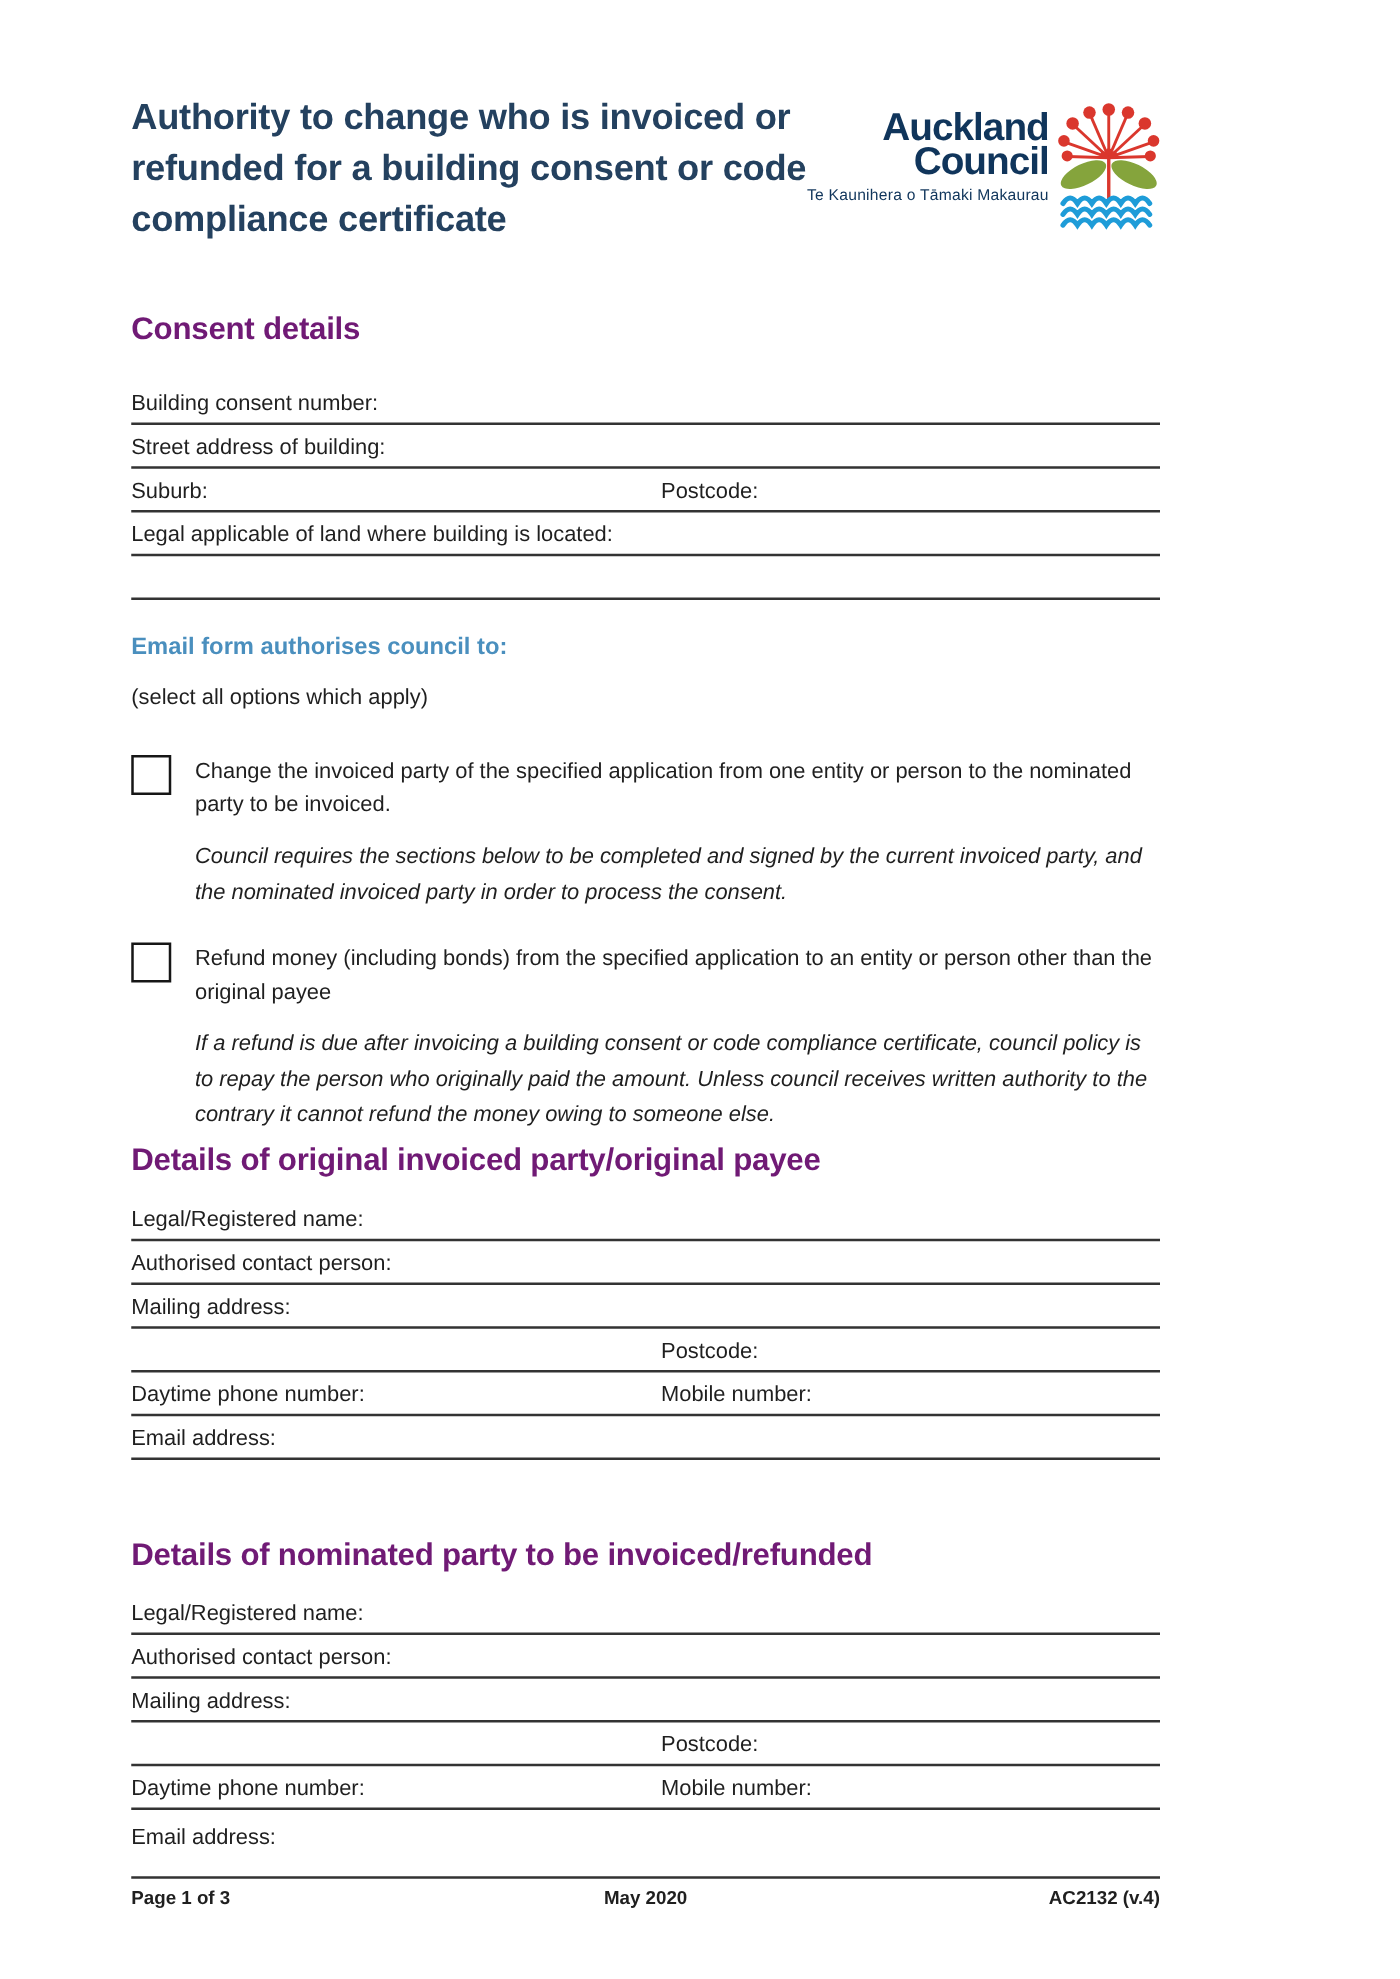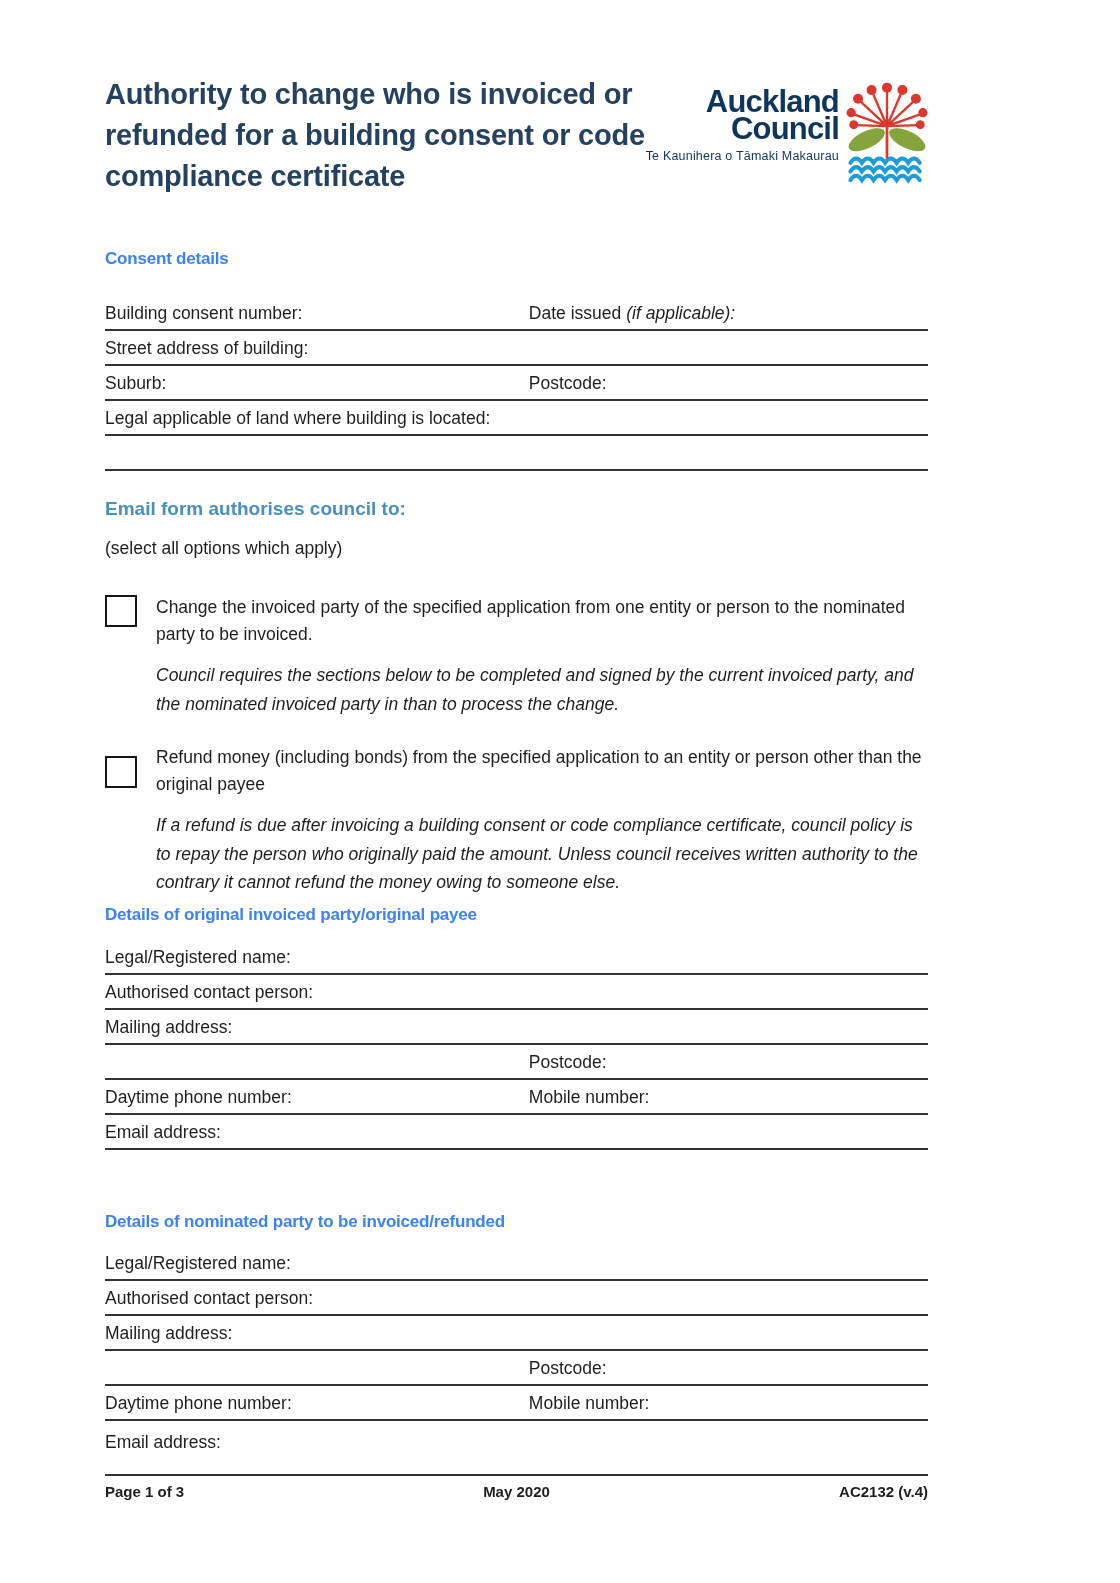--- a/index.html
+++ b/index.html
@@ -26,23 +26,23 @@
     letter-spacing: -0.2px;
   }
   .logo { display: flex; align-items: flex-start; margin-top: 4px; }
   .logo-text { text-align: right; padding-top: 10px; margin-right: 7px; color: #10355b; }
   .logo-big { font-size: 31px; font-weight: 700; line-height: 27px; letter-spacing: -0.8px; }
   .logo-tagline { font-size: 12.5px; margin-top: 7px; letter-spacing: 0.2px; white-space: nowrap; }
   .logo-icon { display: block; }
 
   
   .section-heading {
-    font-size: 17px;
+    font-size: 25px;
     font-weight: 700;
-    color: #3b82f6;
+    color: #701a75;
     letter-spacing: -0.2px;
   }
   .sub-heading {
     font-size: 19px;
     font-weight: 700;
     color: #4a8fbe;
   }
 
   
   .ftable { width: 100%; }
@@ -165,24 +165,20 @@
   </div>
 
   <h2 class="section-heading mt-consent">Consent details</h2>
 
   <div class="ftable mt-table1">
     <div class="frow">
       <div class="col-l">
         <span class="flabel">Building consent number:</span>
         <span class="input-area"></span>
       </div>
-      <div class="col-r">
-        <span class="flabel"><span>Date issued</span><span class="ital">(if applicable):</span></span>
-        <span class="input-area"></span>
-      </div>
     </div>
     <div class="frow">
       <span class="flabel">Street address of building:</span>
       <span class="input-area"></span>
     </div>
     <div class="frow">
       <div class="col-l">
         <span class="flabel">Suburb:</span>
         <span class="input-area"></span>
       </div>
@@ -200,23 +196,23 @@
     </div>
   </div>
 
   <h3 class="sub-heading mt-authorise">Email form authorises council to:</h3>
   <div class="select-note">(select all options which apply)</div>
 
   <div class="option">
     <div class="checkbox"></div>
     <div class="option-label">Change the invoiced party of the specified application from one entity or person to the nominated party to be invoiced.</div>
   </div>
-  <div class="option-note">Council requires the sections below to be completed and signed by the current invoiced party, and the nominated invoiced party in than to process the change.</div>
-
-  <div class="option" style="margin-top:24px;align-items:center;">
+  <div class="option-note">Council requires the sections below to be completed and signed by the current invoiced party, and the nominated invoiced party in order to process the consent.</div>
+
+  <div class="option" style="margin-top:24px;">
     <div class="checkbox"></div>
     <div class="option-label">Refund money (including bonds) from the specified application to an entity or person other than the original payee</div>
   </div>
   <div class="option-note">If a refund is due after invoicing a building consent or code compliance certificate, council policy is to repay the person who originally paid the amount. Unless council receives written authority to the contrary it cannot refund the money owing to someone else.</div>
 
   <h2 class="section-heading mt-original">Details of original invoiced party/original payee</h2>
 
   <div class="ftable mt-table2">
     <div class="frow">
       <span class="flabel">Legal/Registered name:</span>

